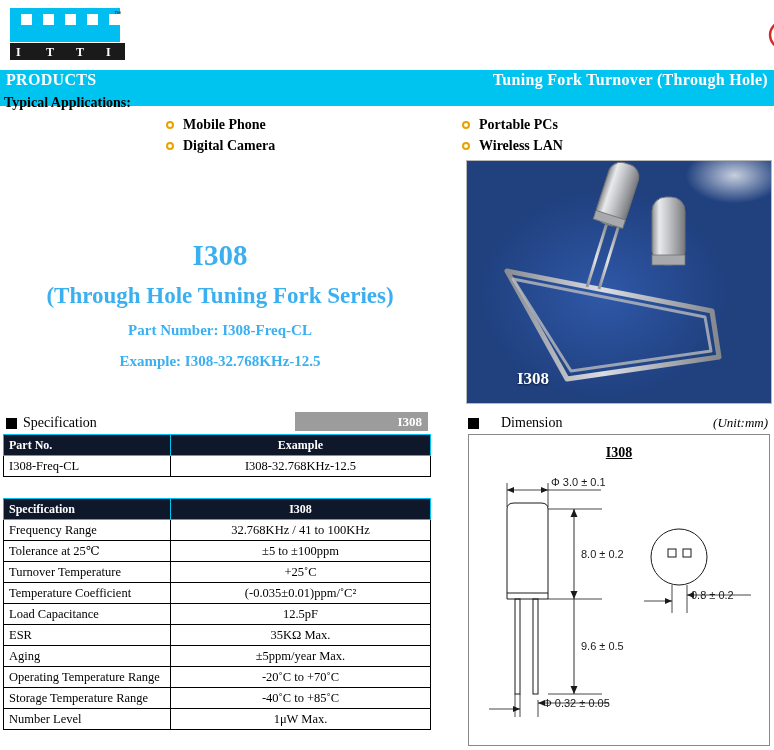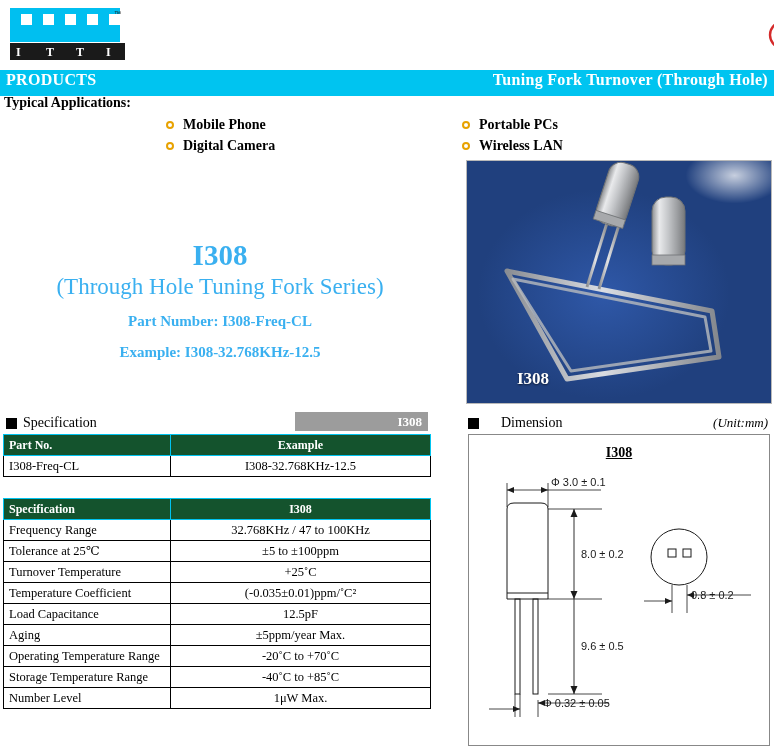--- a/index.html
+++ b/index.html
@@ -40,21 +40,21 @@
 
   
   .badges { position: absolute; right: 6px; top: 14px; height: 42px; }
   .badge-pb {
     position: absolute; left: 0; top: 2px;
     width: 52px; height: 38px;
   }
 
   
   .products-bar {
-    position: absolute; left: 0; top: 70px; width: 774px; height: 26px;
+    position: absolute; left: 0; top: 70px; width: 774px; height: 36px;
     background: #00c4f0;
     color: #ffffff;
     font-weight: bold; font-size: 16px;
     letter-spacing: .3px;
   }
   .products-bar .left { position: absolute; left: 6px; top: 1px; }
   .products-bar .right { position: absolute; right: 6px; top: 1px; }
 
   .typical {
     position: absolute; left: 4px; top: 95px;
@@ -76,21 +76,21 @@
     border: 2px solid #e8a200; background: #fff;
     margin-right: 9px; flex: none;
   }
 
   
   .title-block {
     position: absolute; left: 0; top: 240px; width: 440px;
     text-align: center; color: #3ab0f0;
   }
   .title-main { font-size: 29px; font-weight: bold; line-height: 1.1; }
-  .title-sub  { font-size: 23px; font-weight: normal; line-height: 1.15; margin-top: 2px; }
+  .title-sub  { font-size: 23px; font-weight: bold; line-height: 1.15; margin-top: 11px; }
   .title-pn   { font-size: 15px; font-weight: bold; margin-top: 13px; }
   .title-ex   { font-size: 15px; font-weight: bold; margin-top: 14px; }
 
   
   .photo {
     position: absolute; left: 466px; top: 160px;
     width: 306px; height: 244px;
     border: 1px solid #b9b9b9;
     background:
       radial-gradient(ellipse 70px 40px at 88% 6%, rgba(255,255,255,.75), rgba(255,255,255,0) 70%),
@@ -136,21 +136,21 @@
     border-collapse: collapse;
     width: 428px;
     font-size: 12.5px;
   }
   table.spec th, table.spec td {
     border: 1px solid #000;
     padding: 2px 5px;
     height: 21px;
   }
   table.spec thead th {
-    background: #14532d; color: #ffffff;
+    background: #0f172a; color: #ffffff;
     font-weight: bold; font-size: 12px;
     border-color: #00c4f0;
   }
   table.spec thead th.k { text-align: left; }
   table.spec thead th.v { text-align: center; }
   table.spec td.k { text-align: left; width: 167px; }
   table.spec td.v { text-align: center; }
 
   #table-part { left: 3px; top: 434px; }
   #table-main { left: 3px; top: 498px; }
@@ -303,37 +303,41 @@
 <table class="spec" id="table-main">
   <thead>
     <tr>
       <th class="k">Specification</th>
       <th class="v">I308</th>
     </tr>
   </thead>
   <tbody>
       <tr>
         <td class="k">Frequency Range</td>
-        <td class="v">32.768KHz / 47 to 100KHz</td>
+        <td class="v">32.768KHz / 41 to 100KHz</td>
       </tr>
       <tr>
         <td class="k">Tolerance at 25℃</td>
         <td class="v">±5 to ±100ppm</td>
       </tr>
       <tr>
         <td class="k">Turnover Temperature</td>
         <td class="v">+25˚C</td>
       </tr>
       <tr>
         <td class="k">Temperature Coefficient</td>
         <td class="v">(-0.035±0.01)ppm/˚C²</td>
       </tr>
       <tr>
         <td class="k">Load Capacitance</td>
         <td class="v">12.5pF</td>
+      </tr>
+      <tr>
+        <td class="k">ESR</td>
+        <td class="v">35KΩ Max.</td>
       </tr>
       <tr>
         <td class="k">Aging</td>
         <td class="v">±5ppm/year Max.</td>
       </tr>
       <tr>
         <td class="k">Operating Temperature Range</td>
         <td class="v">-20˚C to +70˚C</td>
       </tr>
       <tr>

